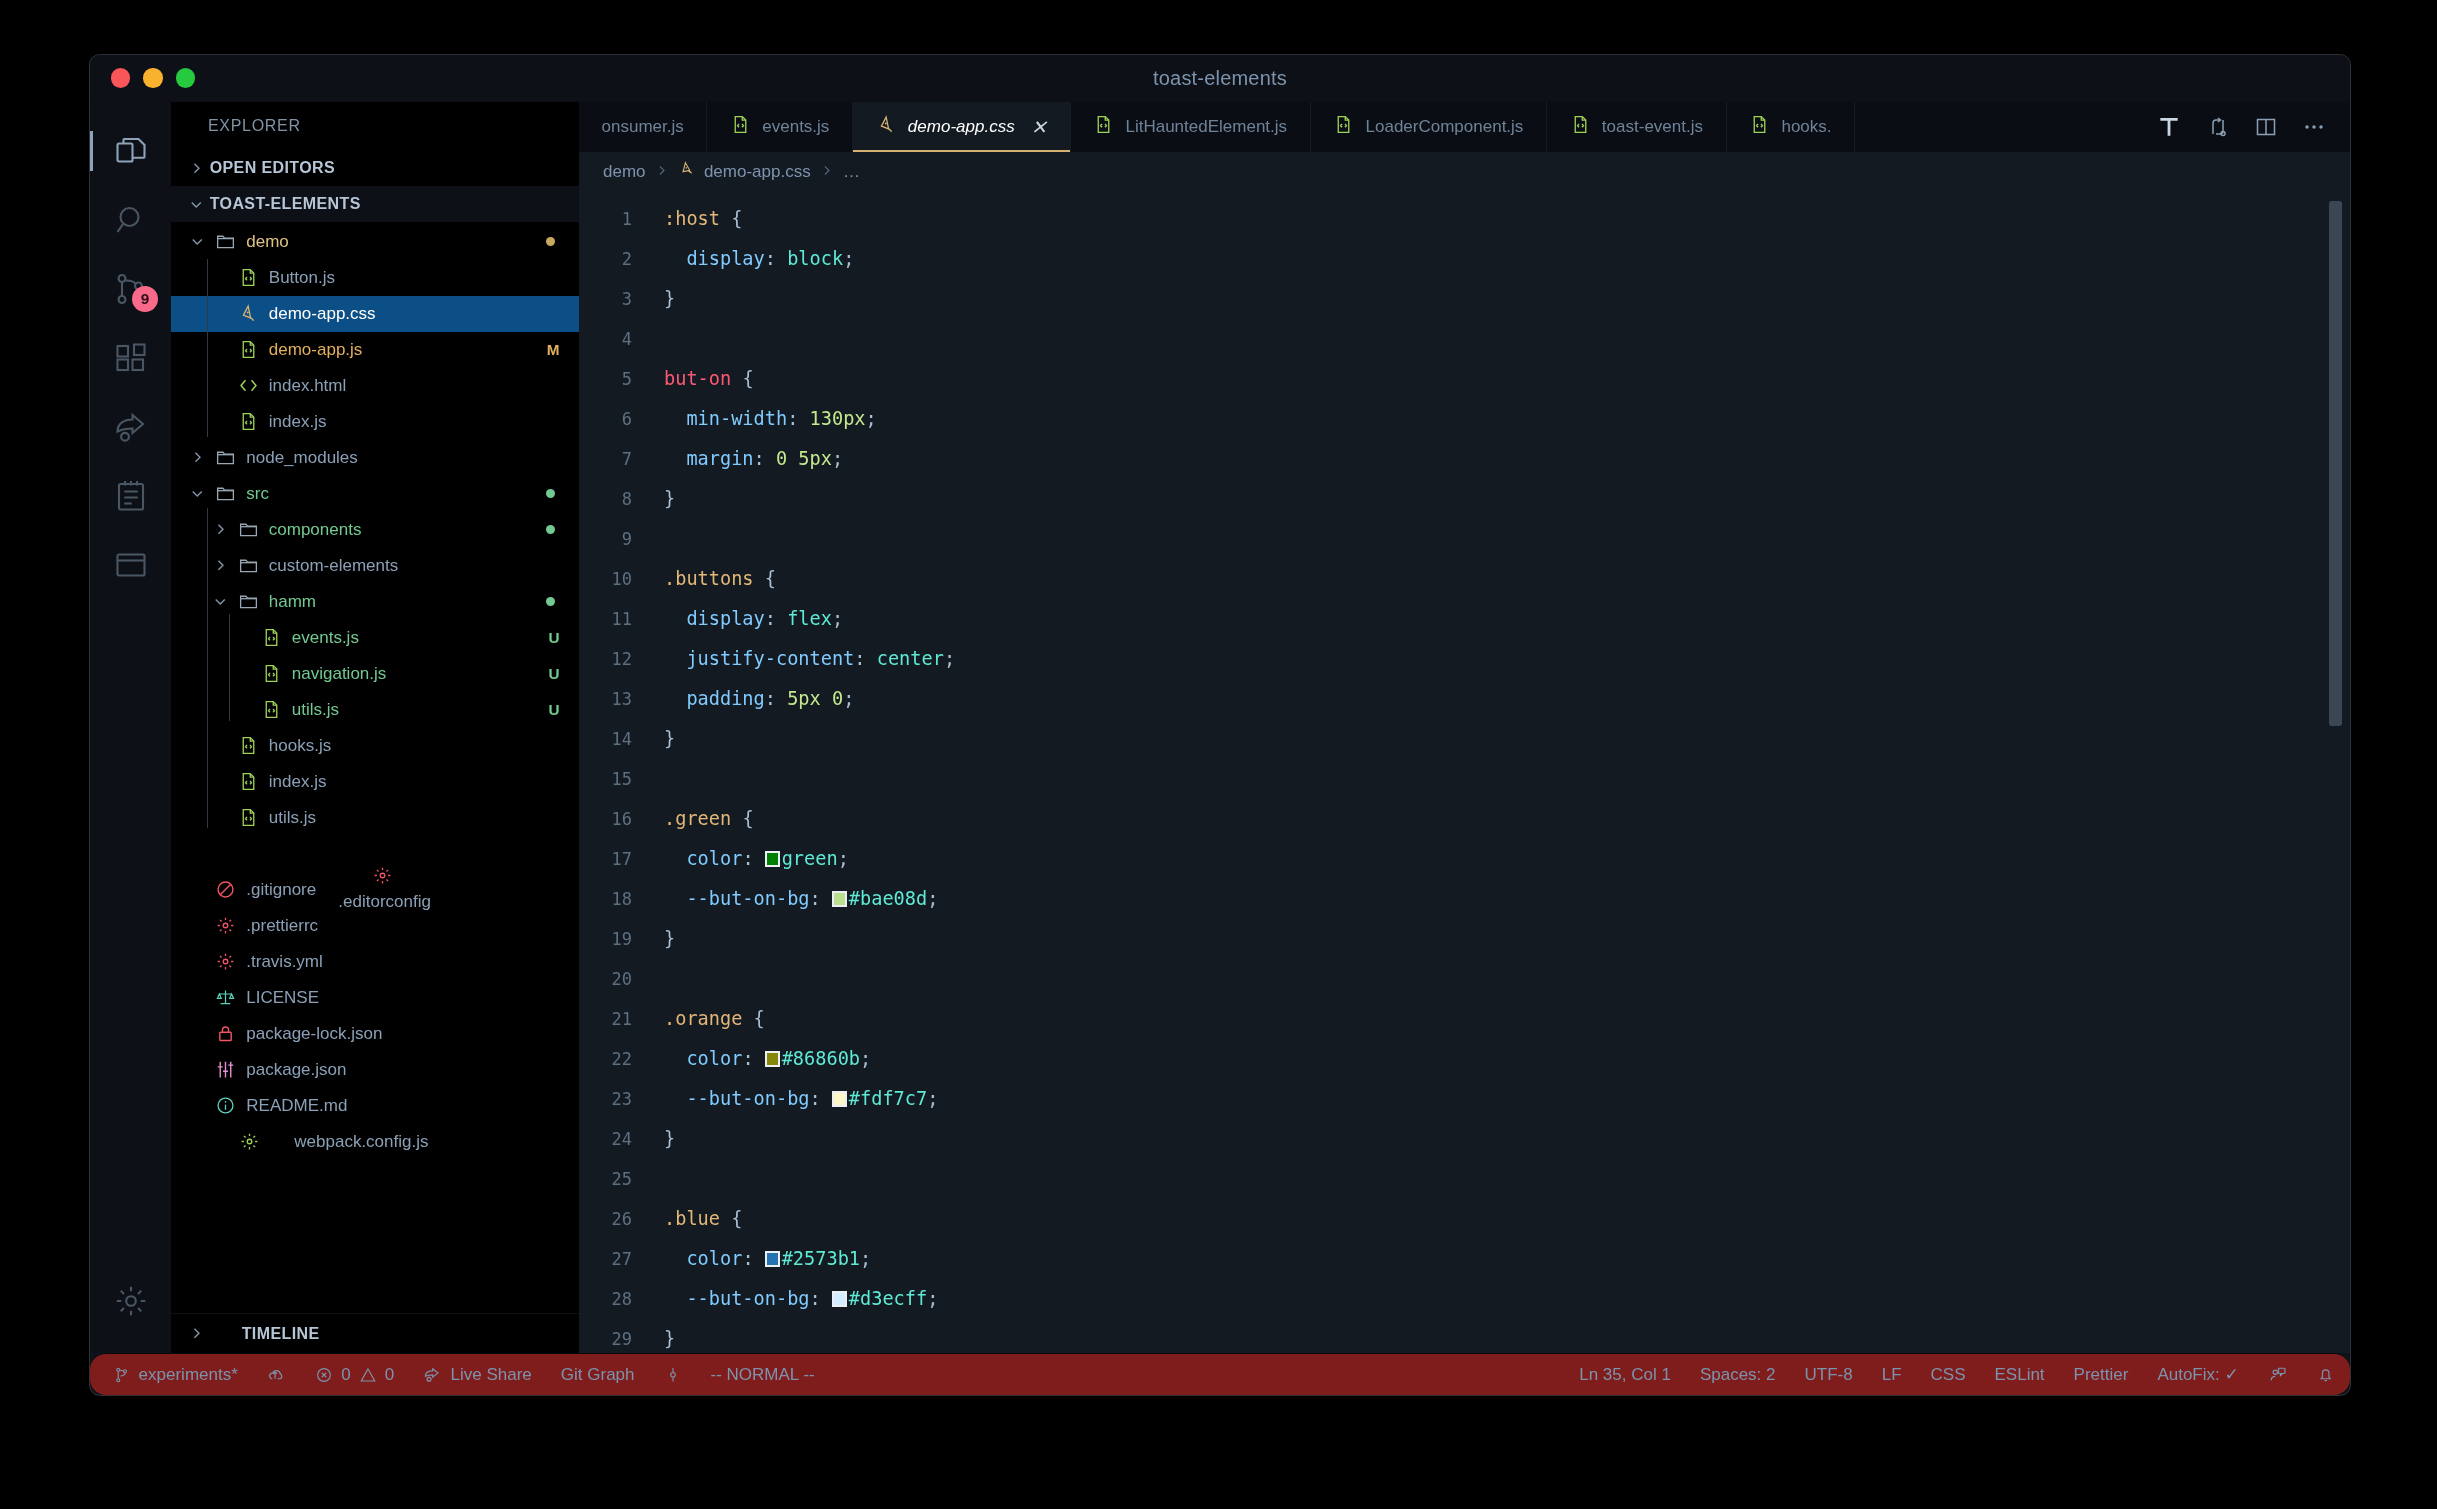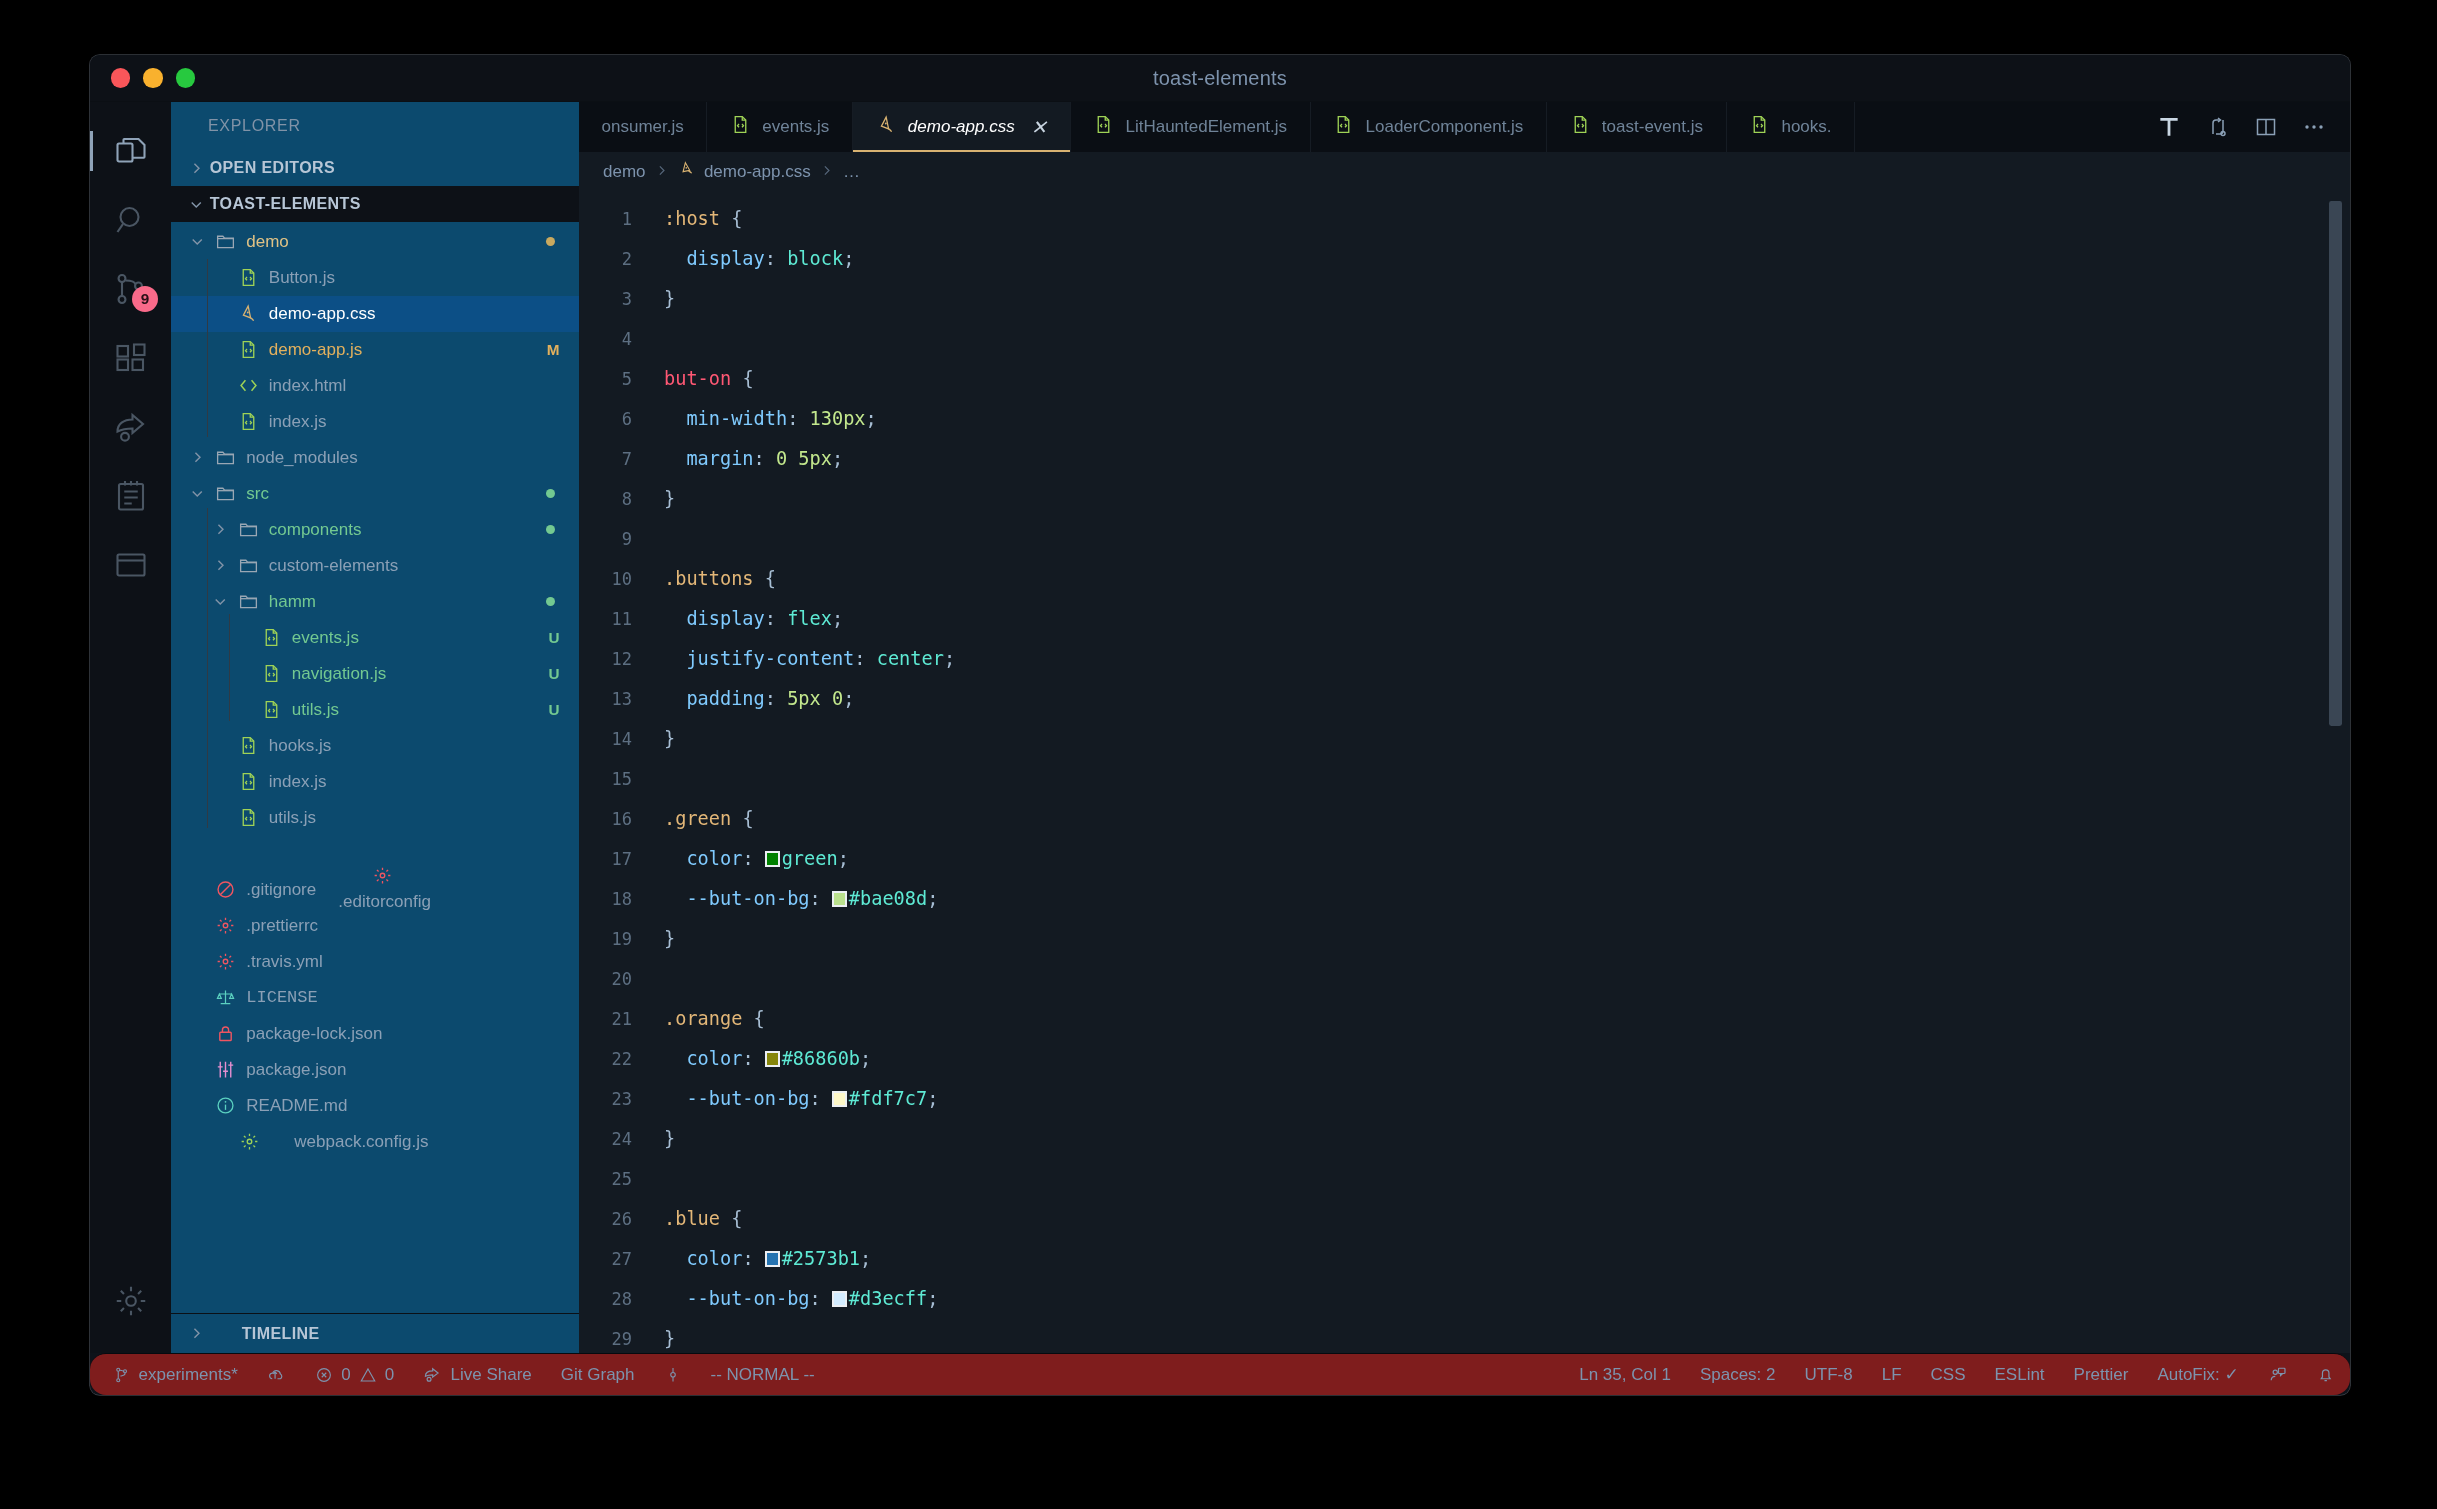--- a/index.html
+++ b/index.html
@@ -99,21 +99,21 @@
     font-size: 15.3px;
     font-weight: bold;
     display: flex; align-items: center; justify-content: center;
     padding: 0 4.8px;
   }
   .act-bottom { margin-top: auto; margin-bottom: 18px; }
 
   
   .sidebar {
     width: 408px;
-    background: #0c4a6e;
+    background: #000000;
     flex: 0 0 408px;
     display: flex;
     flex-direction: column;
     min-height: 0;
   }
   .sb-title {
     height: 48px;
     display: flex; align-items: center;
     padding-left: 37px;
     color: #8193a7;
@@ -707,21 +707,21 @@
             <div class="row" style="padding-left: 14.5px;">
               <span class="twisty"></span>
               <span class="ficon">
                 <svg width="21" height="21" viewBox="0 0 24 24" fill="none" stroke="#f05561" stroke-width="1.5">
                   <circle cx="12" cy="12" r="2.6"></circle>
                   <path d="M12 3v2.6M12 18.4V21M3 12h2.6M18.4 12H21M5.6 5.6l1.9 1.9M16.5 16.5l1.9 1.9M18.4 5.6l-1.9 1.9M7.5 16.5l-1.9 1.9"></path>
                 </svg>
               </span>
               <span class="name c-plain">.travis.yml</span>
             </div>
-            <div class="row" style="padding-left: 14.5px; font-family: Liberation Mono, monospace;">
+            <div class="row" style="padding-left: 14.5px;">
               <span class="twisty"></span>
               <span class="ficon">
                 <svg width="21" height="21" viewBox="0 0 24 24" fill="none" stroke="#5bd1c0" stroke-width="1.4">
                   <path d="M12 4v15M6.5 19h11M5 8h14M5 8 2.8 13h4.4zM19 8l-2.2 5h4.4z"></path>
                 </svg>
               </span>
               <span class="name c-plain">LICENSE</span>
             </div>
             <div class="row" style="padding-left: 14.5px;">
               <span class="twisty"></span>

